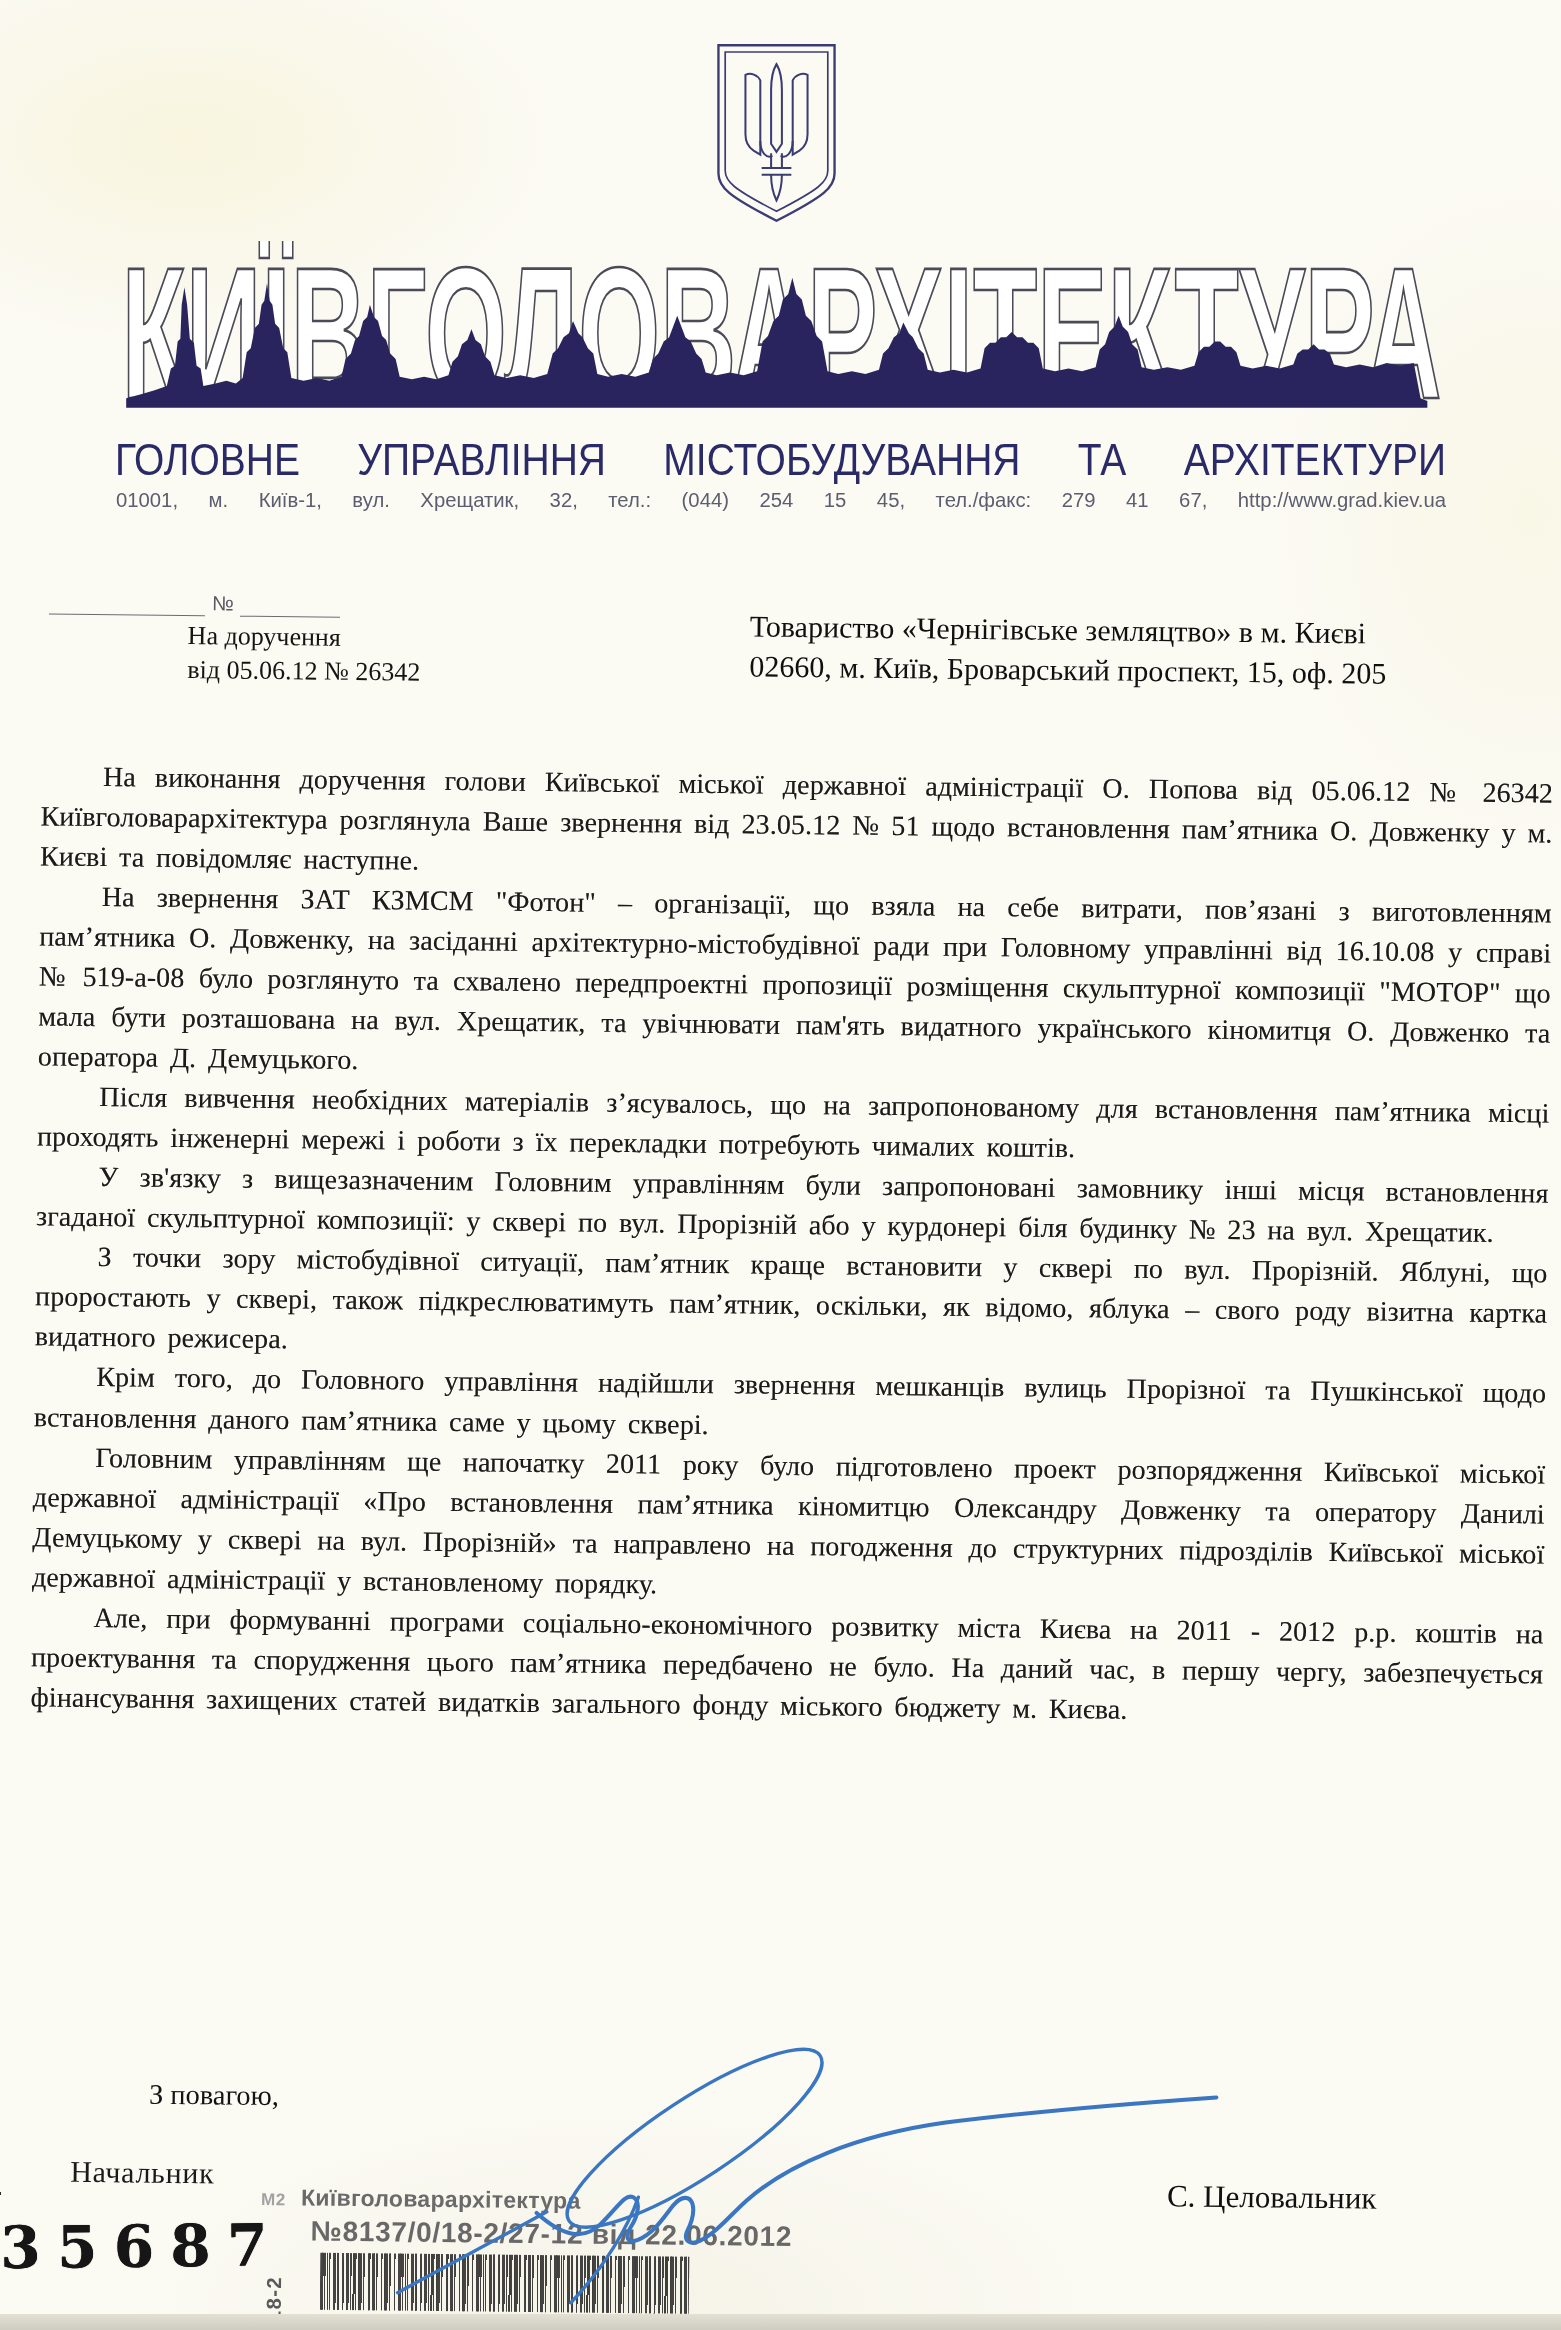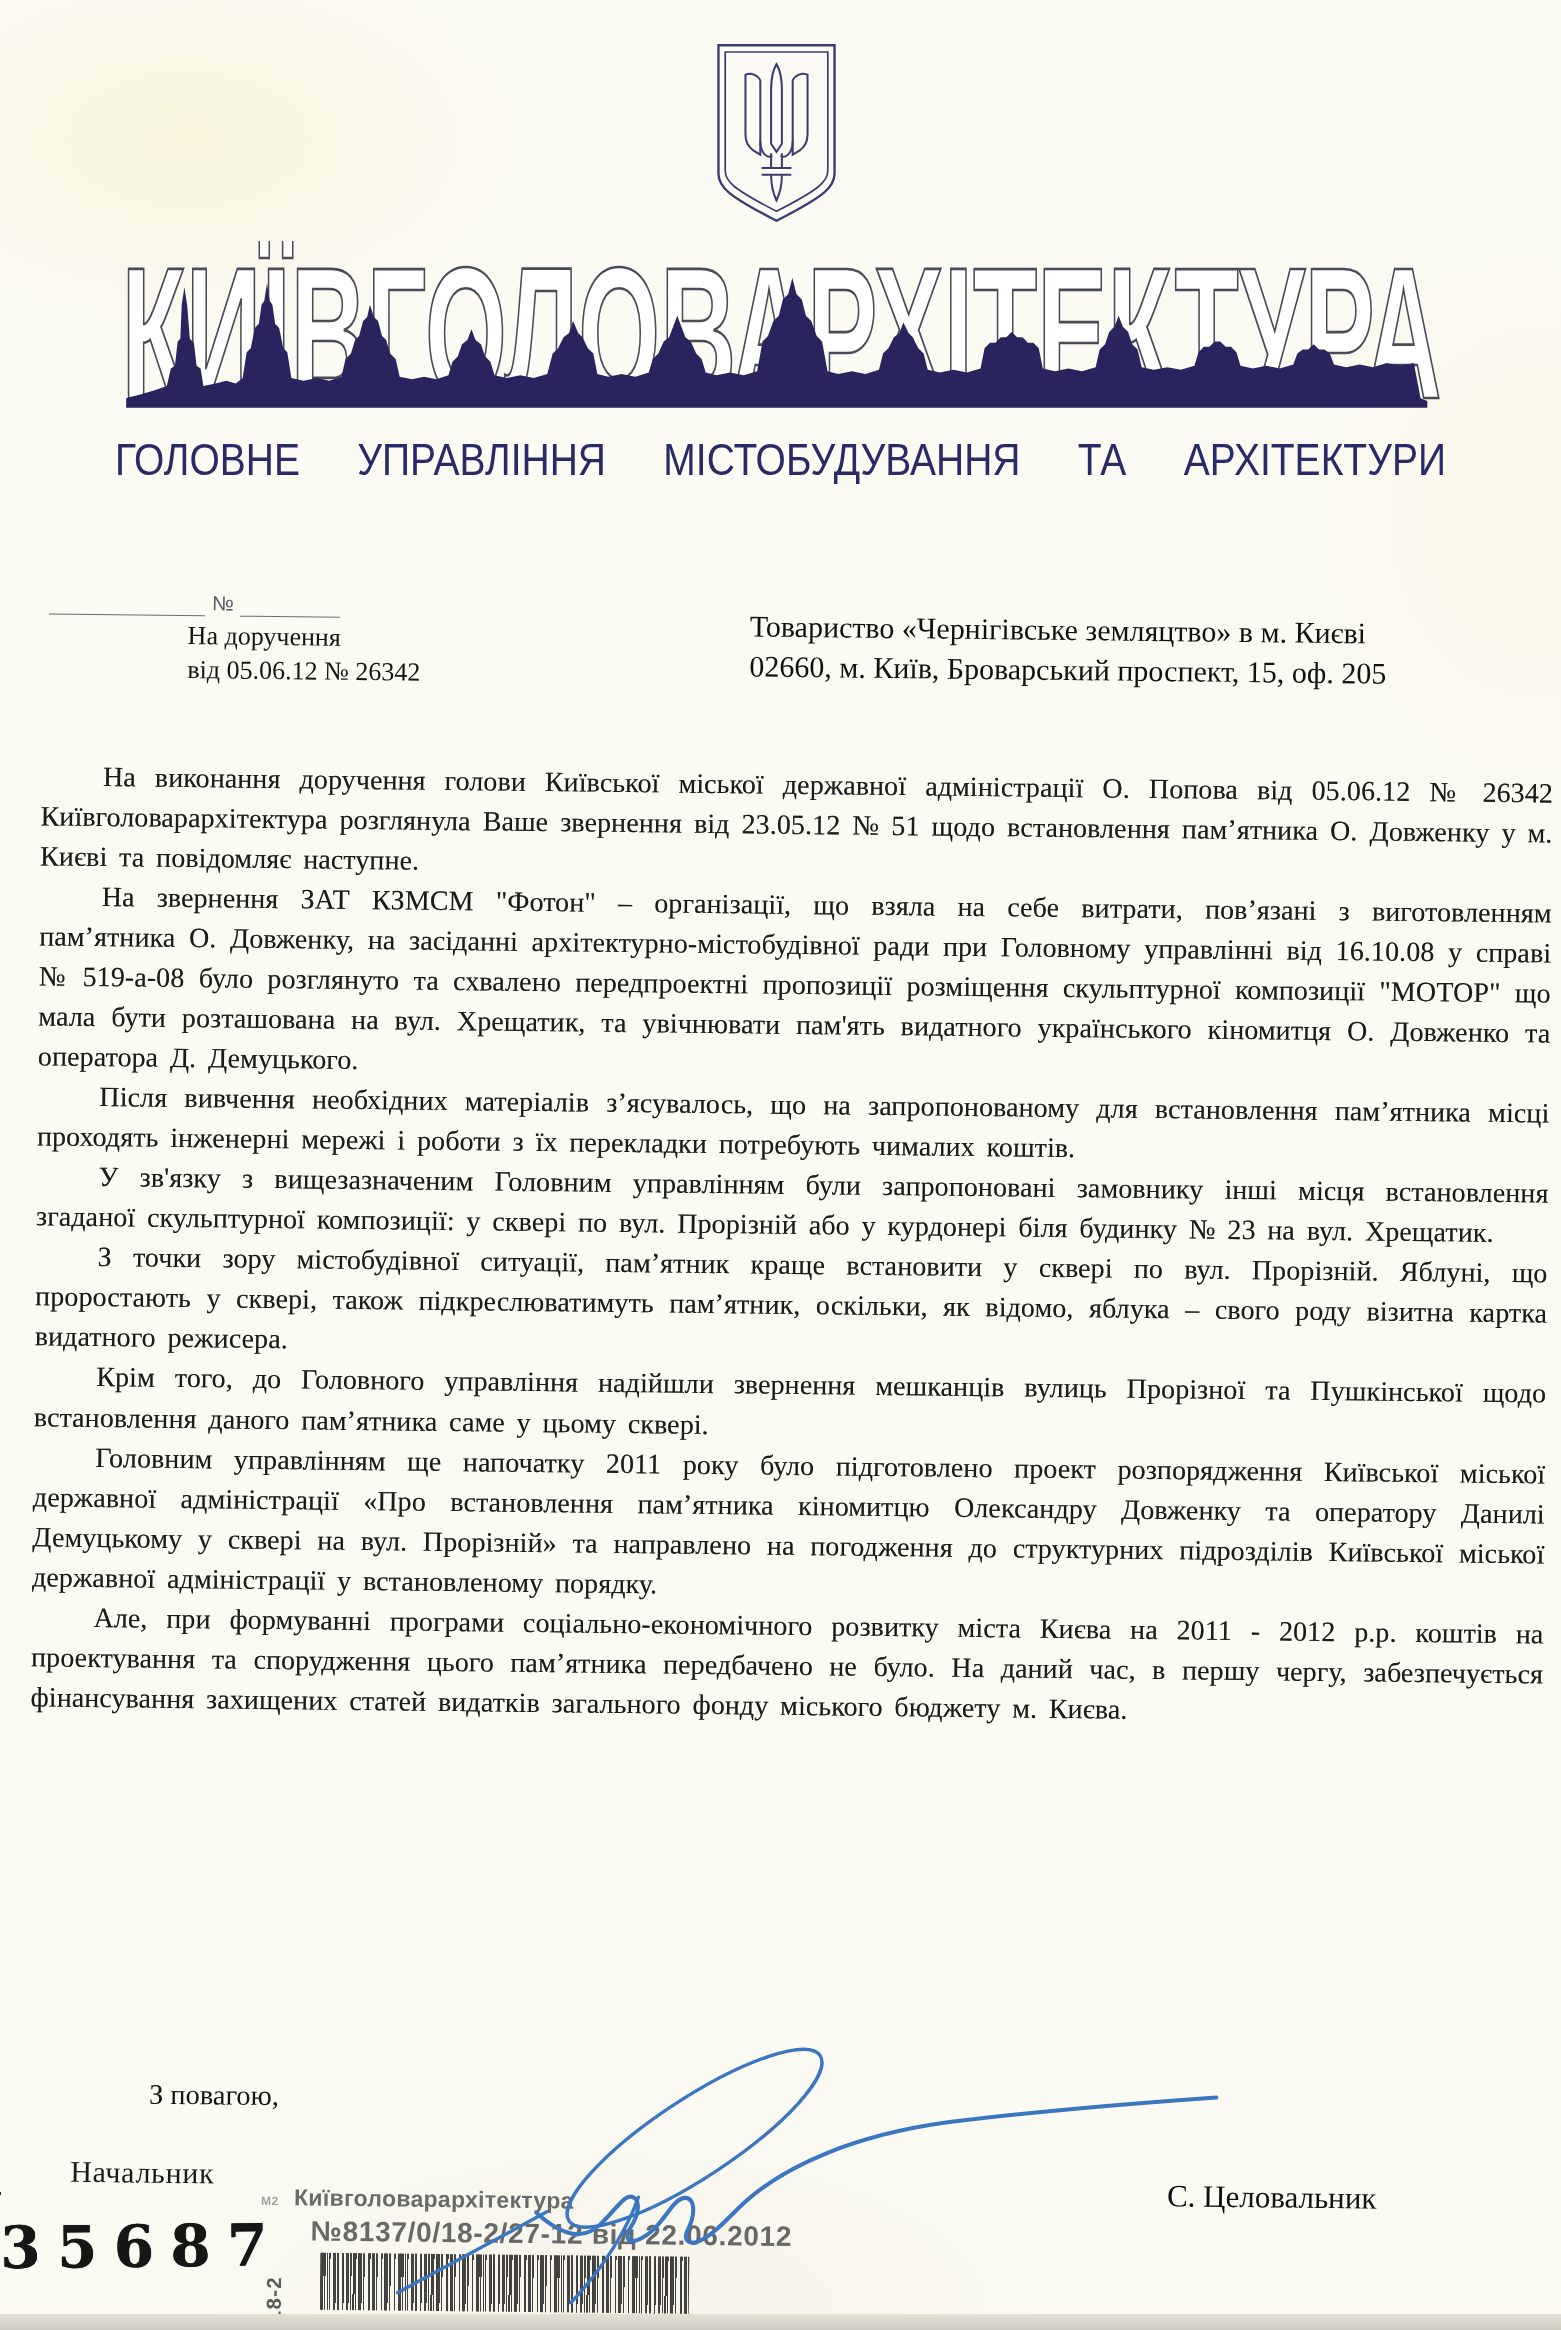--- a/index.html
+++ b/index.html
@@ -53,21 +53,21 @@
     margin:0;font-size:28px;line-height:1.43;text-align:justify;
     text-indent:62px;word-spacing:4.7px;letter-spacing:0.1px;
     text-shadow:0 0 0.4px rgba(0,0,0,.45);
   }
   .salutation{position:absolute;left:166px;top:2078px;font-size:28.4px;color:#131313;}
   .position{position:absolute;left:88px;top:2155px;font-size:30px;color:#1a1a1a;letter-spacing:0.7px;}
   .name{position:absolute;left:1185px;top:2166px;font-size:31px;color:#111;}
   
   .stamp-row1{position:absolute;left:279px;top:2182px;display:flex;align-items:baseline;gap:15px;
     font-family:"Liberation Sans",sans-serif;font-weight:bold;}
-  .stamp-code{font-size:12px;color:#a2a2a2;letter-spacing:0.7px;}
+  .stamp-code{font-size:17px;color:#a2a2a2;letter-spacing:0.7px;}
   .stamp-org{font-size:23px;color:#6a6a6a;letter-spacing:0.3px;}
   .stamp-number{position:absolute;left:329px;top:2213px;
     font-family:"Liberation Sans",sans-serif;font-weight:bold;font-size:28px;color:#686868;letter-spacing:0.7px;}
   .barcode{
     position:absolute;left:339px;top:2250px;width:369px;height:57px;
     background:
       repeating-linear-gradient(90deg,#1d1d1d 0 2.7px,transparent 2.7px 4.1px,#1d1d1d 4.1px 5.4px,transparent 5.4px 8.8px,#1d1d1d 8.8px 10.2px,transparent 10.2px 13px),
       repeating-linear-gradient(90deg,transparent 0 1.4px,#161616 1.4px 3.4px,transparent 3.4px 6.8px,#161616 6.8px 8.1px,transparent 8.1px 15.6px);
     opacity:.82;
   }
@@ -129,20 +129,21 @@
       L1456,160 L1464,152 L1470,134 L1478,126 L1484,110 L1490,126 L1498,134 L1504,152 L1512,160 L1518,186
       L1536,190 L1556,186 L1576,190 L1596,184
       L1602,164 L1610,156 L1618,156 L1626,148 L1634,148 L1642,156 L1650,156 L1658,164 L1664,184
       L1682,188 L1702,184 L1722,188 L1742,182
       L1748,166 L1756,160 L1764,160 L1772,152 L1780,160 L1788,160 L1796,166 L1802,182
       L1820,186 L1840,182 L1860,186 L1880,180 L1900,184 L1920,180
       L1930,232 L1940,236 L1940,246 Z"></path>
   </svg>
 
   <div class="org-line2">ГОЛОВНЕ УПРАВЛІННЯ МІСТОБУДУВАННЯ ТА АРХІТЕКТУРИ</div>
+  <div class="org-address">01001, м. Київ-1, вул. Хрещатик, 32, тел.: (044) 254 15 45, тел./факс: 279 41 67, http://www.grad.kiev.ua</div>
 
   <div class="skew">
 
     <div class="no-row">
       <span class="rule r1"></span>
       <span class="sym">№</span>
       <span class="rule r2"></span>
     </div>
 
     <div class="ref-note">

